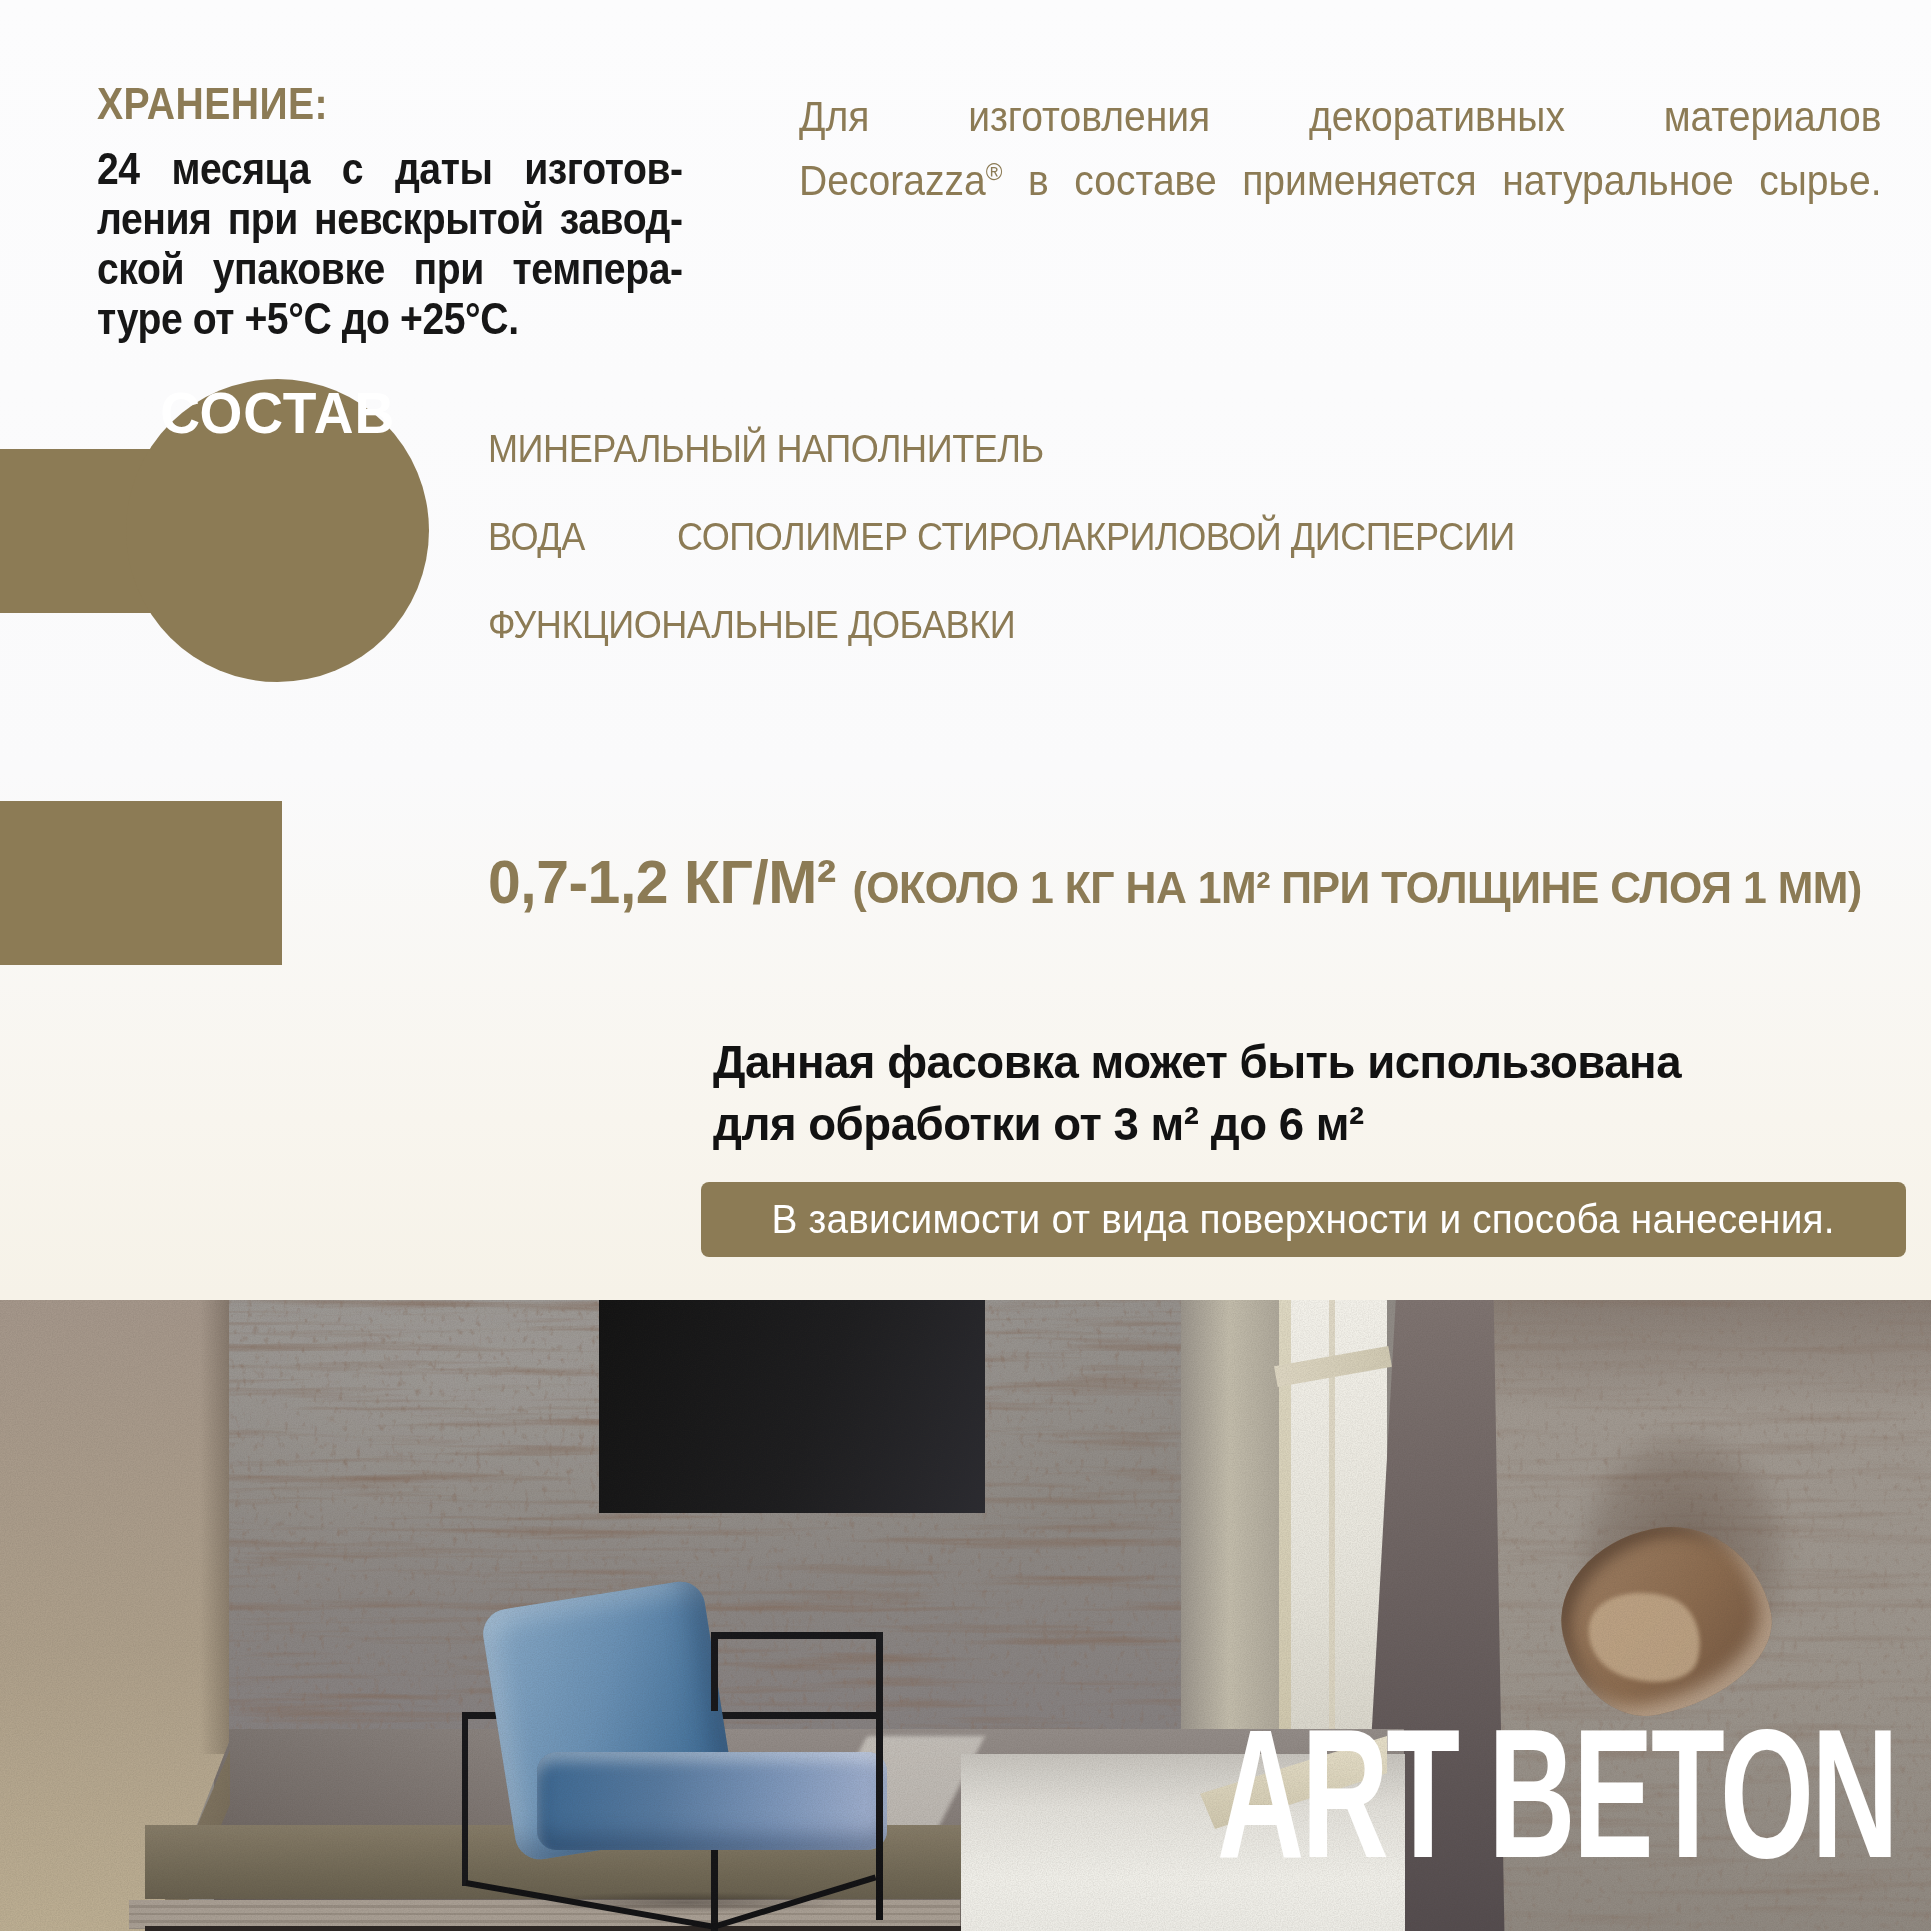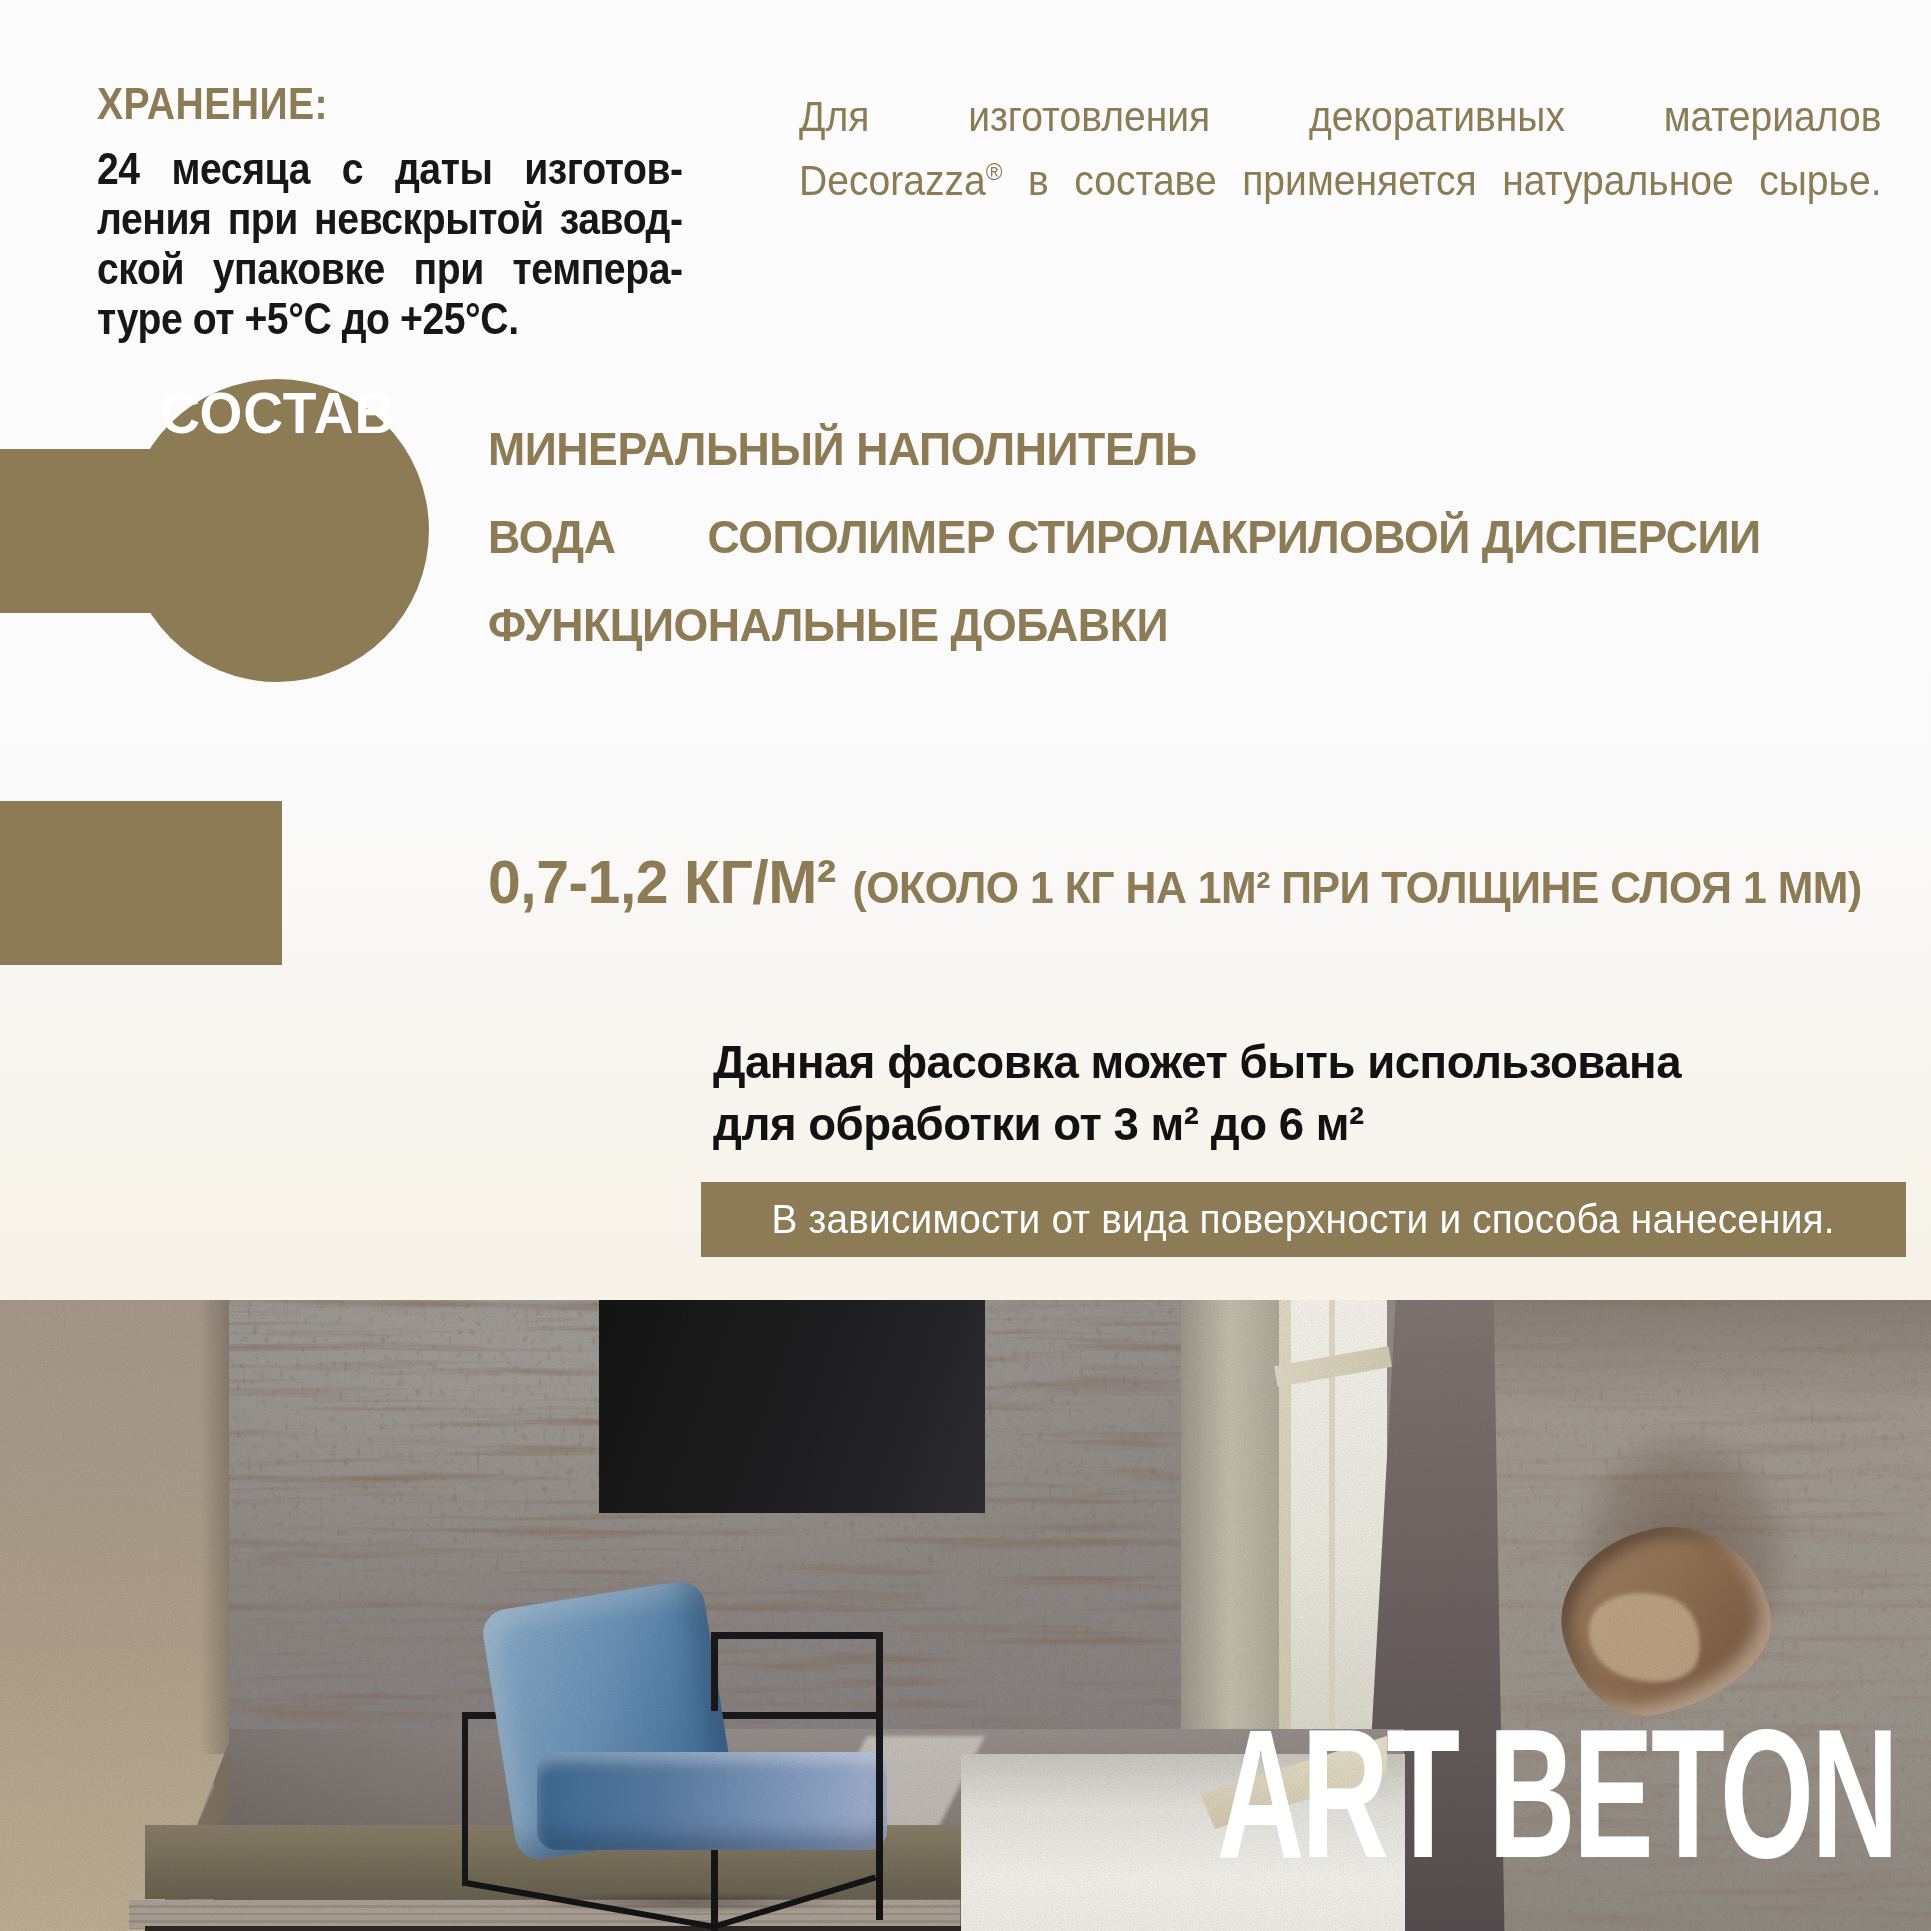--- a/index.html
+++ b/index.html
@@ -22,37 +22,37 @@
   .lolli-band{position:absolute;left:0;width:282px;height:164px;background:var(--gold);}
   .band-sostav{top:449px;}
   .band-rashod{top:801px;}
   .lolli-circle{position:absolute;left:126px;width:303px;height:303px;border-radius:50%;background:var(--gold);
     display:flex;align-items:flex-start;justify-content:center;}
   .circle-sostav{top:379px;}
   .circle-rashod{top:732px;}
   .lolli-label{color:#fff;font-weight:700;font-size:58px;letter-spacing:1px;transform:scaleX(.95);}
 
   
-  .comp-list{position:absolute;left:488px;top:422px;color:var(--gold);font-weight:700;font-size:47px;}
+  .comp-list{position:absolute;left:488px;top:422px;color:var(--gold);font-weight:400;font-size:38px;}
   .comp-row{line-height:54px;margin-bottom:34px;white-space:nowrap;transform:scaleX(.95);transform-origin:left center;letter-spacing:-0.5px;}
   .comp-row .gap{margin-left:97px;}
 
   
   .cons-line{position:absolute;left:488px;top:846px;color:var(--gold);font-weight:700;white-space:nowrap;
     display:flex;align-items:baseline;transform:scaleX(.95);transform-origin:left center;letter-spacing:-0.5px;}
   .cons-value{font-size:62px;}
   .cons-note{font-size:45px;margin-left:17.4px;}
 
   
   .packaging{position:absolute;left:713px;top:1031px;color:#121212;font-weight:700;font-size:47px;line-height:62px;
     transform:scaleX(.97);transform-origin:left top;letter-spacing:-0.5px;white-space:nowrap;}
 
   
   .dependency-bar{position:absolute;left:701px;top:1182px;width:1205px;height:75px;background:var(--gold);
-    display:flex;align-items:center;justify-content:center;}
+    display:flex;align-items:center;justify-content:center;border-radius:8px;}
   .dependency-bar span{color:#fff;font-size:40px;font-weight:400;letter-spacing:0.2px;transform:scaleX(.97);white-space:nowrap;}
 
   
   .photo{position:absolute;left:0;top:1300px;width:1931px;height:631px;background:#8f8a85;overflow:hidden;}
   .photo .abs{position:absolute;}
   .tex{position:absolute;left:0;top:0;width:100%;height:100%;pointer-events:none;}
 
   .wall-beige{left:0;top:0;width:229px;height:631px;z-index:3;
     background:linear-gradient(180deg,#a4968a 0%,#ad9f8a 55%,#bcae92 100%);
     clip-path:polygon(0 0,100% 0,100% 70%,68% 100%,0 100%);}

